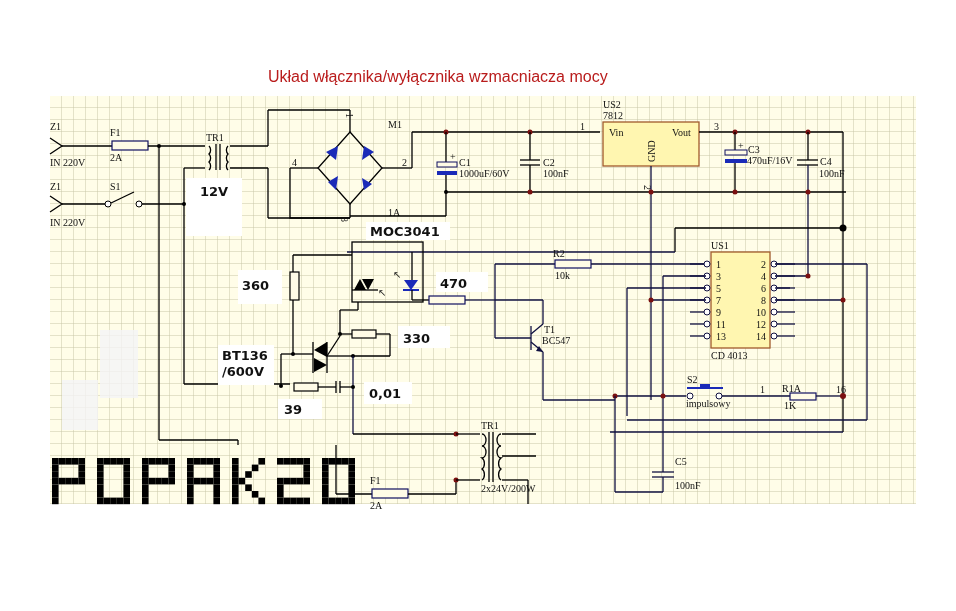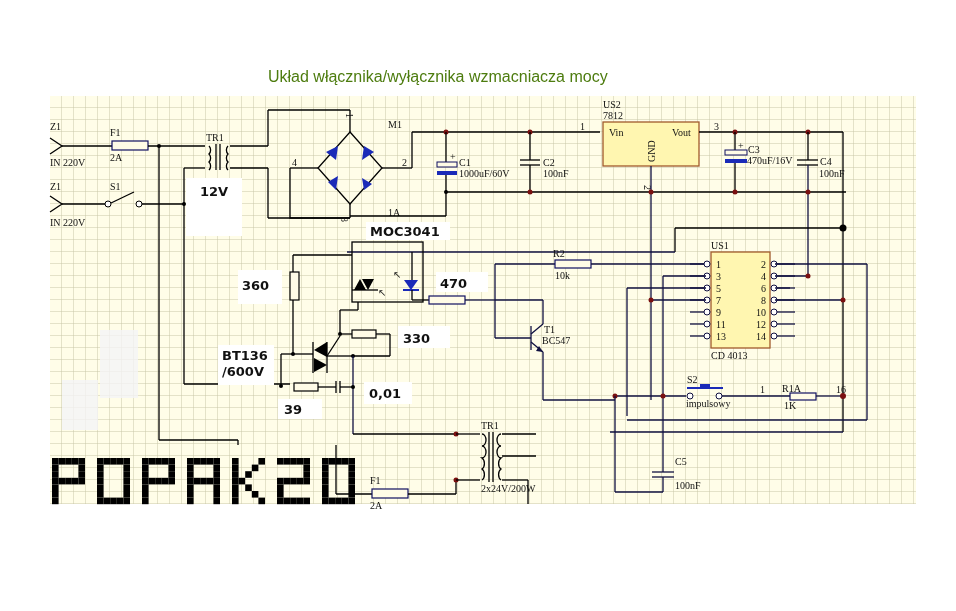--- a/index.html
+++ b/index.html
@@ -1,17 +1,17 @@
 <!DOCTYPE html>
 <html><head>
 <meta charset="utf-8">
 <style>
   html,body{margin:0;padding:0;background:#ffffff;}
   body{width:956px;height:611px;position:relative;overflow:hidden;font-family:"Liberation Serif",serif;}
-  #title{position:absolute;left:268px;top:68px;font-family:"Liberation Sans",sans-serif;font-size:16px;color:#4d7c0f;white-space:nowrap;}
+  #title{position:absolute;left:268px;top:68px;font-family:"Liberation Sans",sans-serif;font-size:16px;color:#b91c1c;white-space:nowrap;}
   #schematic{position:absolute;left:0;top:0;}
   .lbl{font-family:"Liberation Serif",serif;font-size:10px;fill:#111;}
   .blbl{font-family:"DejaVu Sans",sans-serif;font-weight:bold;font-size:13px;fill:#111;}
   .wire{stroke:#101040;stroke-width:1.3;fill:none;}
   .wireb{stroke:#000;stroke-width:1.3;fill:none;}
   .dot{fill:#7a1010;}
   .dotb{fill:#000;}
   .res{fill:#fffbe6;stroke:#101060;stroke-width:1.2;}
   .resb{fill:#fffbe6;stroke:#000;stroke-width:1.2;}
   .pix{fill:#000;}

